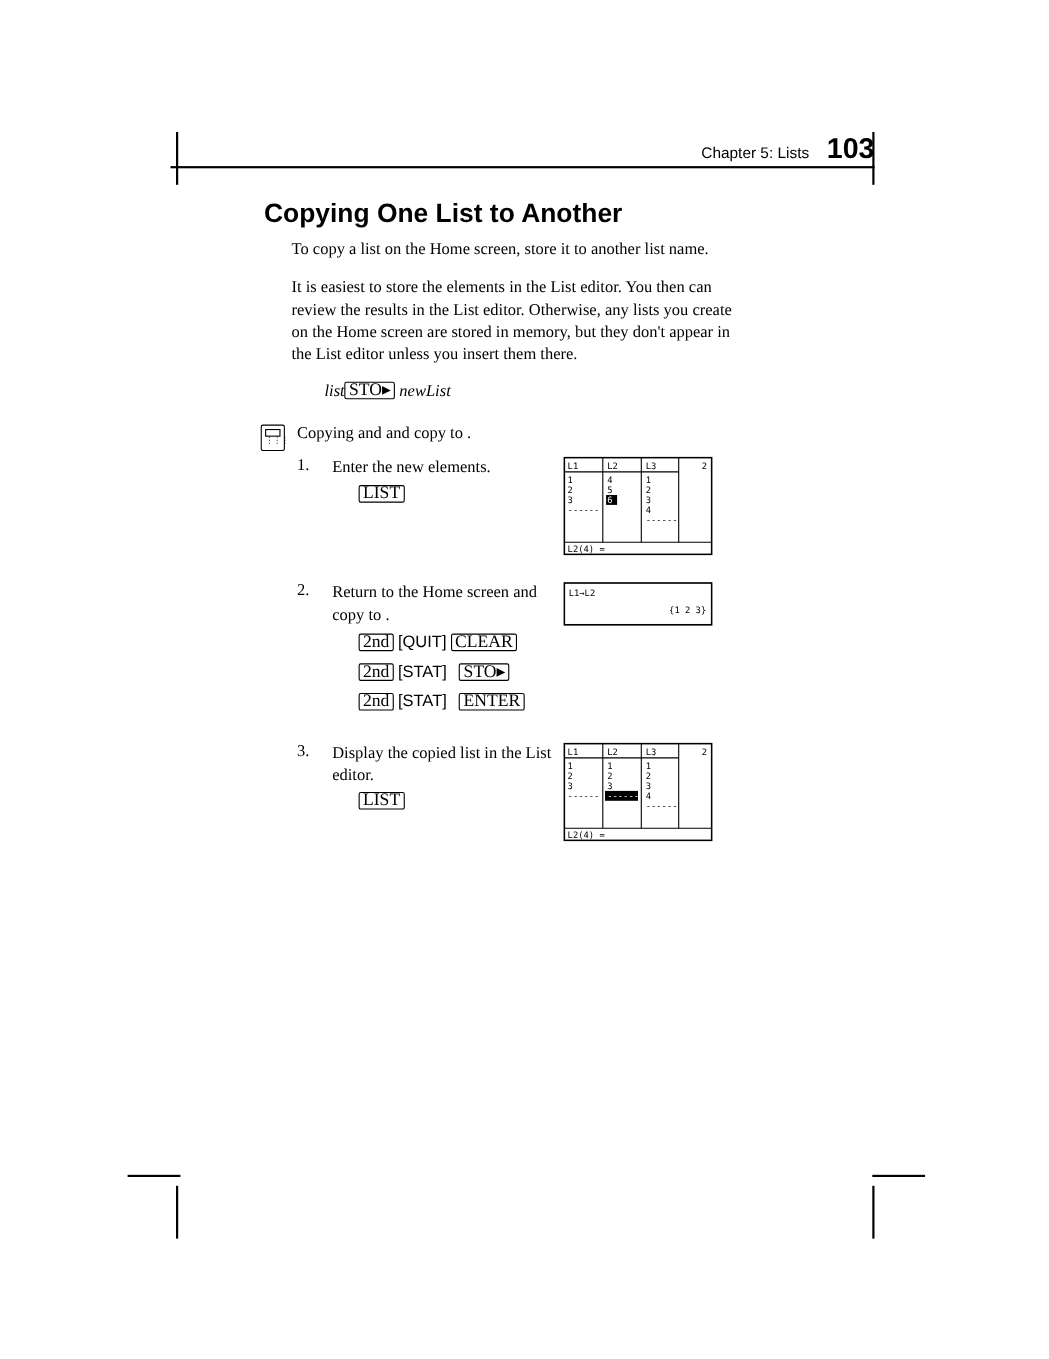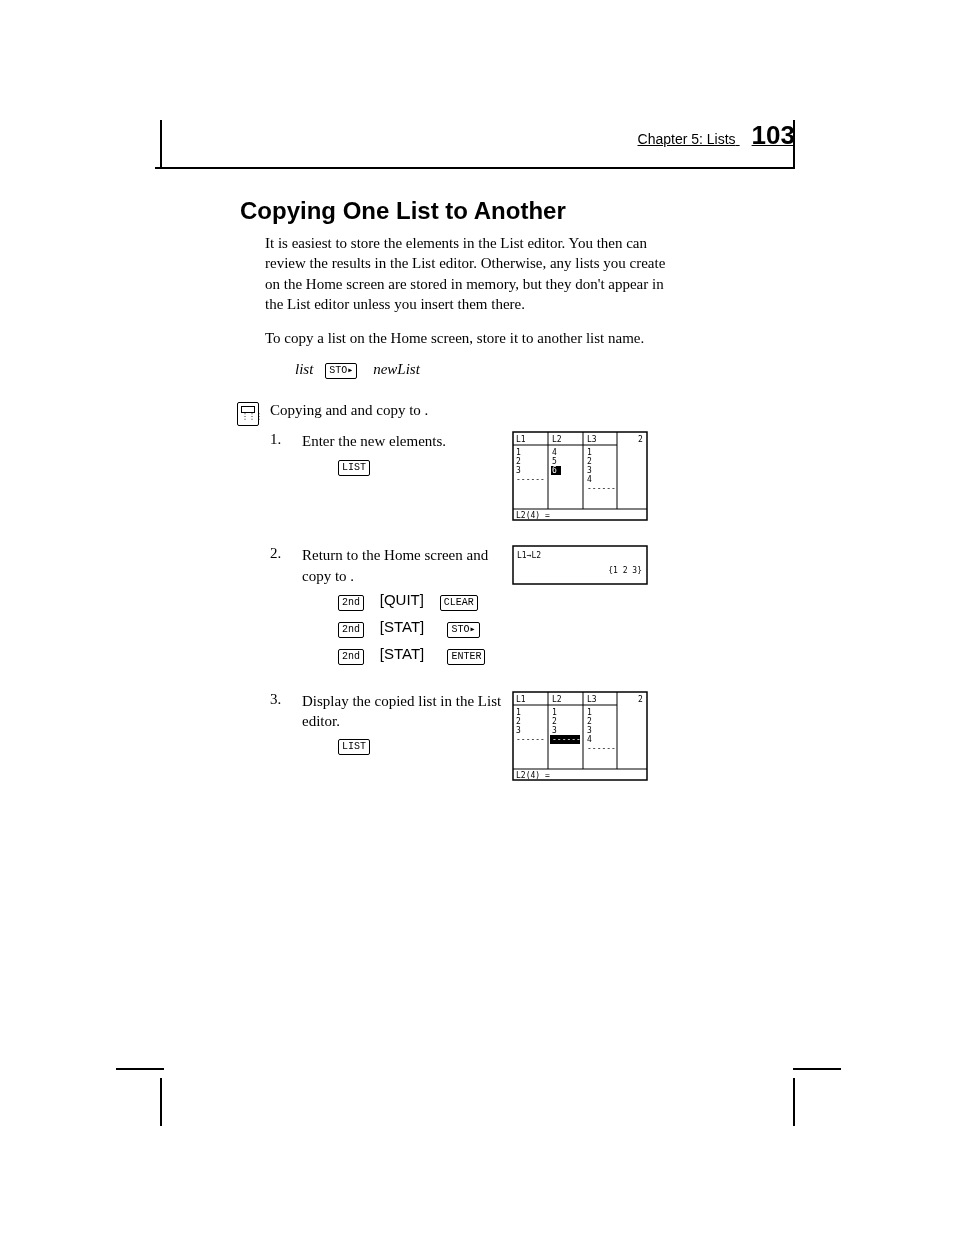--- a/index.html
+++ b/index.html
@@ -18,22 +18,21 @@
   }
   .page {
     position: absolute;
     left: 155px;
     top: 120px;
     width: 640px;
   }
   .header {
     text-align: right;
     border-bottom: 2px solid #000;
-    padding-bottom: 16px;
-    text-decoration: underline;
+    padding-bottom: 0;
   }
   .header-chapter {
     font-size: 14px;
     font-family: Arial, Helvetica, sans-serif;
   }
   .header-page {
     font-size: 26px;
     font-weight: bold;
     font-family: Arial, Helvetica, sans-serif;
     margin-left: 12px;
@@ -112,27 +111,27 @@
     font-size: 15px;
     line-height: 1.35;
   }
   .step-fig {
     flex-shrink: 0;
     margin-left: 5px;
   }
   .key {
     display: inline-block;
     border: 1px solid #000;
-    font-family: Liberation Mono, monospace;
-    font-size: 10px;
+    font-family: Liberation Serif, serif;
+    font-size: 16px;
     padding: 0 3px;
     line-height: 14px;
     vertical-align: 1px;
     border-radius: 2px;
-    margin: 1px 12px;
+    margin: 1px 0;
   }
   .key-row {
     margin-left: 24px;
     margin-top: 2px;
     font-size: 15px;
     line-height: 1.6;
   }
   .nokey {
     font-family: Arial, Helvetica, sans-serif;
     font-size: 15px;
@@ -163,22 +162,22 @@
 
 <div class="page">
 
   <div class="header">
     <span class="header-chapter">Chapter 5: Lists</span>
     <span class="header-page">103</span>
   </div>
 
   <div class="section-title">Copying One List to Another</div>
 
+  <div class="body-text">To copy a list on the Home screen, store it to another list name.</div>
   <div class="body-text">It is easiest to store the elements in the List editor. You then can review the results in the List editor. Otherwise, any lists you create on the Home screen are stored in memory, but they don't appear in the List editor unless you insert them there.</div>
-  <div class="body-text">To copy a list on the Home screen, store it to another list name.</div>
 
   <div class="syntax-line">
     <span class="italic">list</span><span class="key">STO▸</span><span class="italic"> newList</span>
   </div>
 
   <div class="example-block">
     <div class="calc-icon"></div>
 
     <div class="example-intro">
       <span>Copying </span>

